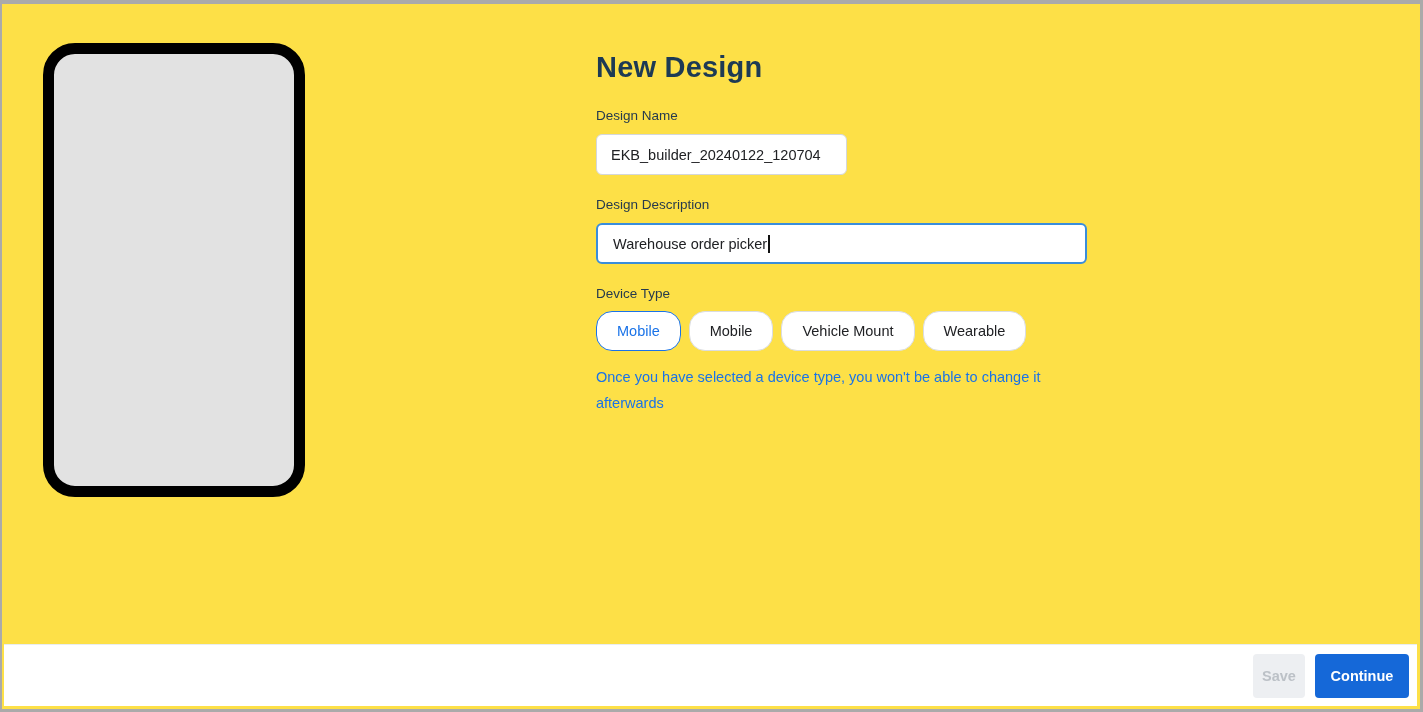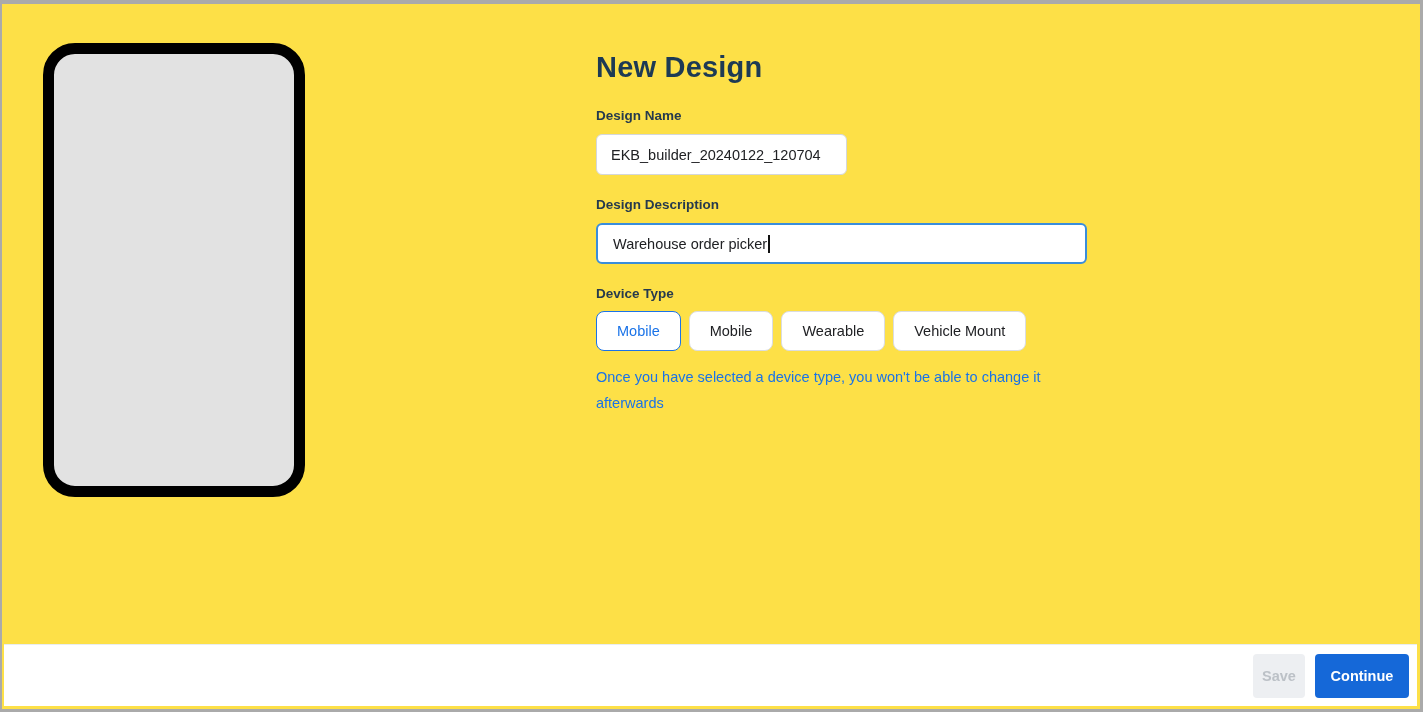--- a/index.html
+++ b/index.html
@@ -37,21 +37,21 @@
   .page-title {
     font-size: 29px;
     font-weight: 700;
     color: #1d3a54;
     line-height: 38px;
     letter-spacing: 0.2px;
   }
   .field-label {
     display: block;
     font-size: 13.5px;
-    font-weight: 700;
+    font-weight: 400;
     color: #263a4d;
     margin-top: 22px;
     line-height: 16px;
   }
   .text-input {
     display: block;
     margin-top: 10px;
     height: 41px;
     border: 1px solid #d4d7da;
     border-radius: 6px;
@@ -83,21 +83,21 @@
   .device-type-row {
     display: flex;
     gap: 8px;
     margin-top: 9px;
   }
   .type-btn {
     height: 40px;
     padding: 0 20px;
     background: #ffffff;
     border: 1px solid #dadce0;
-    border-radius: 8px;
+    border-radius: 16px;
     font-family: "Liberation Sans", "DejaVu Sans", sans-serif;
     font-size: 14.5px;
     color: #202124;
     cursor: pointer;
     line-height: 38px;
   }
   .type-btn.selected {
     border: 1.5px solid #1a73e8;
     color: #1a73e8;
   }
@@ -158,22 +158,22 @@
     <label class="field-label">Design Description</label>
     <div class="text-input desc-input">
       <span>Warehouse order picker</span>
         <span class="caret"></span>
     </div>
 
     <label class="field-label">Device Type</label>
     <div class="device-type-row">
       <button class="type-btn selected">Mobile</button>
       <button class="type-btn">Mobile</button>
+      <button class="type-btn">Vehicle Mount</button>
       <button class="type-btn">Wearable</button>
-      <button class="type-btn">Vehicle Mount</button>
     </div>
 
     <div class="helper-text">Once you have selected a device type, you won't be able to change it afterwards</div>
 
   </div>
 
   <div class="footer">
     <button class="btn btn-save" disabled="">Save</button>
     <button class="btn btn-continue">Continue</button>
   </div>

